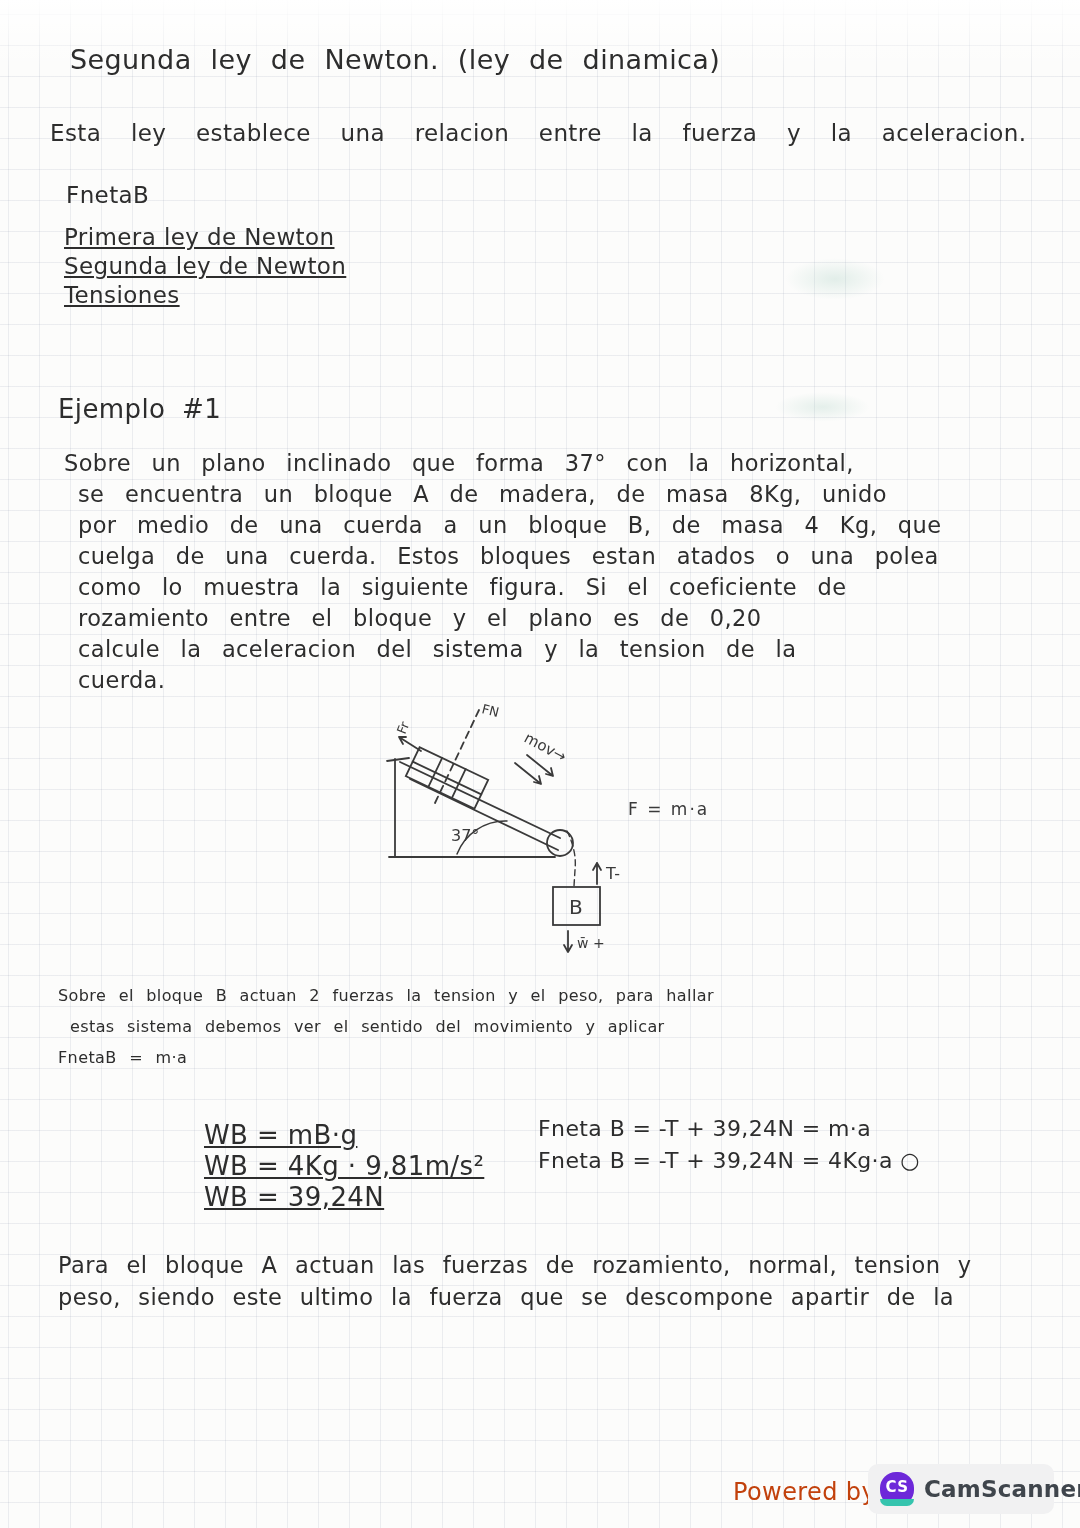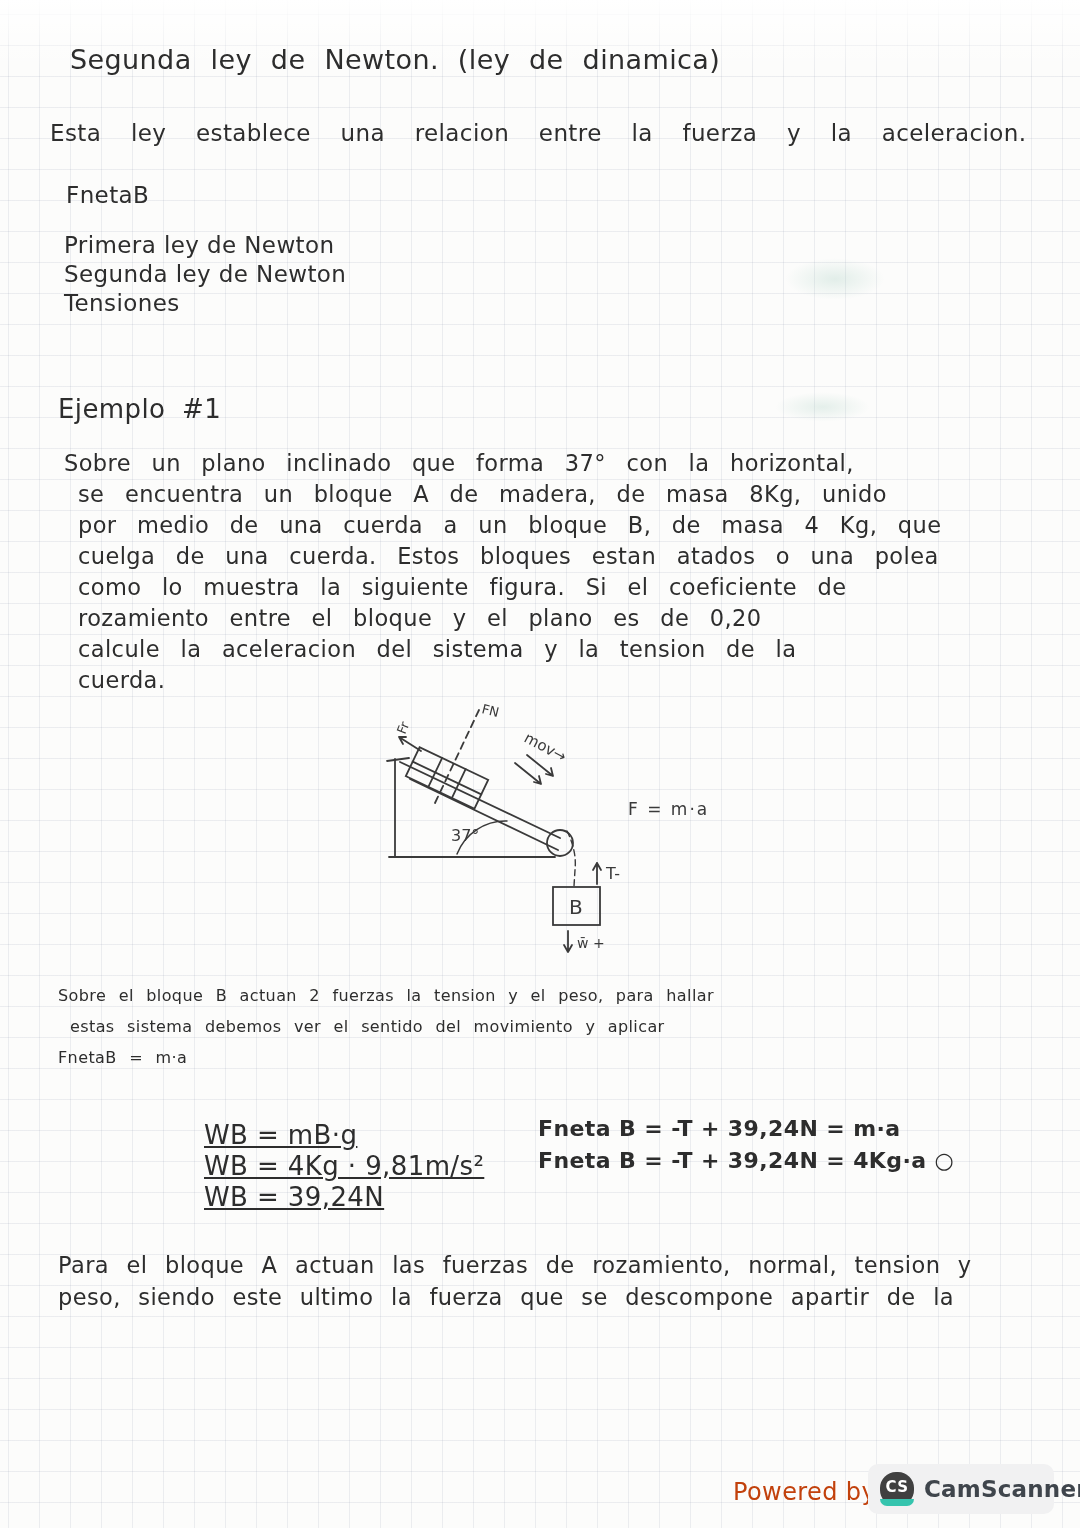--- a/index.html
+++ b/index.html
@@ -23,43 +23,43 @@
   }
   .smudge{position:absolute;border-radius:50%;pointer-events:none;}
   .smudge.s1{left:785px;top:258px;width:100px;height:42px;
     background:radial-gradient(ellipse at center, rgba(120,180,160,0.20), rgba(120,180,160,0) 70%);}
   .smudge.s2{left:775px;top:392px;width:95px;height:30px;
     background:radial-gradient(ellipse at center, rgba(120,180,160,0.18), rgba(120,180,160,0) 70%);}
   .hw{letter-spacing:0.4px;}
   .title{position:absolute;left:62px;top:44px;font-size:27px;word-spacing:10px;margin-left:8px;}
   .intro{position:absolute;left:50px;top:120px;font-size:23px;word-spacing:22px;white-space:nowrap;text-align:center;}
   .temas{position:absolute;left:66px;top:182px;font-size:23px;}
-  .topics{position:absolute;left:64px;top:232px;font-size:23px;}
+  .topics{position:absolute;left:64px;top:224px;font-size:23px;text-decoration:underline;}
   .topics .line{height:29px;}
   .example{position:absolute;left:58px;top:394px;font-size:26px;word-spacing:8px;}
   .p1{position:absolute;left:64px;top:450px;font-size:22.5px;word-spacing:13px;}
   .p1 .line{height:31px;white-space:nowrap;}
   .p1 .line.ind{padding-left:14px;}
   .p2{position:absolute;left:58px;top:986px;font-size:16px;word-spacing:7px;}
   .p2 .line{height:31px;white-space:nowrap;}
   .p2 .line.ind{padding-left:12px;}
   .calc-left{position:absolute;left:204px;top:1120px;font-size:26px;text-decoration:underline;}
   .calc-left .line{height:31px;white-space:nowrap;}
   .calc-right{position:absolute;left:538px;top:1116px;font-size:22px;}
-  .calc-right .line{height:32px;white-space:nowrap;font-weight:bold;}
+  .calc-right .line{height:32px;white-space:nowrap;}
   .p3{position:absolute;left:58px;top:1252px;font-size:22.5px;word-spacing:10px;}
   .p3 .line{height:32px;white-space:nowrap;}
   .p3 .line.ind{padding-left:18px;}
   .diagram{position:absolute;left:365px;top:695px;}
   .diagram svg text{font-family:"DejaVu Sans", sans-serif;fill:#3a3a3a;}
   .footer{position:absolute;left:0;top:1460px;width:1080px;height:60px;}
   .powered{position:absolute;left:733px;top:18px;font-size:24px;color:#c2410c;letter-spacing:0.4px;}
   .cs-pill{position:absolute;left:868px;top:4px;width:186px;height:50px;border-radius:10px;
     background:#f1f1f2;display:flex;align-items:center;padding:0 12px;box-sizing:border-box;gap:10px;}
-  .cs-logo{width:34px;height:34px;border-radius:16px;background:#404040;position:relative;flex:0 0 auto;
+  .cs-logo{width:34px;height:34px;border-radius:16px;background:#6d28d9;position:relative;flex:0 0 auto;
     display:flex;align-items:center;justify-content:center;text-align:center;}
   .cs-logo .cs-text{color:#ffffff;font-size:15px;font-weight:bold;letter-spacing:0.5px;margin-top:-4px;}
   .cs-logo .teal-bar{position:absolute;left:0;bottom:0;width:100%;height:7px;background:#35c4ae;
     border-radius:0 0 8px 8px;}
   .cs-brand{font-size:23px;font-weight:600;color:#3f454c;letter-spacing:0.2px;}
 </style>
 </head>
 <body>
 
 <div class="paper"></div>

